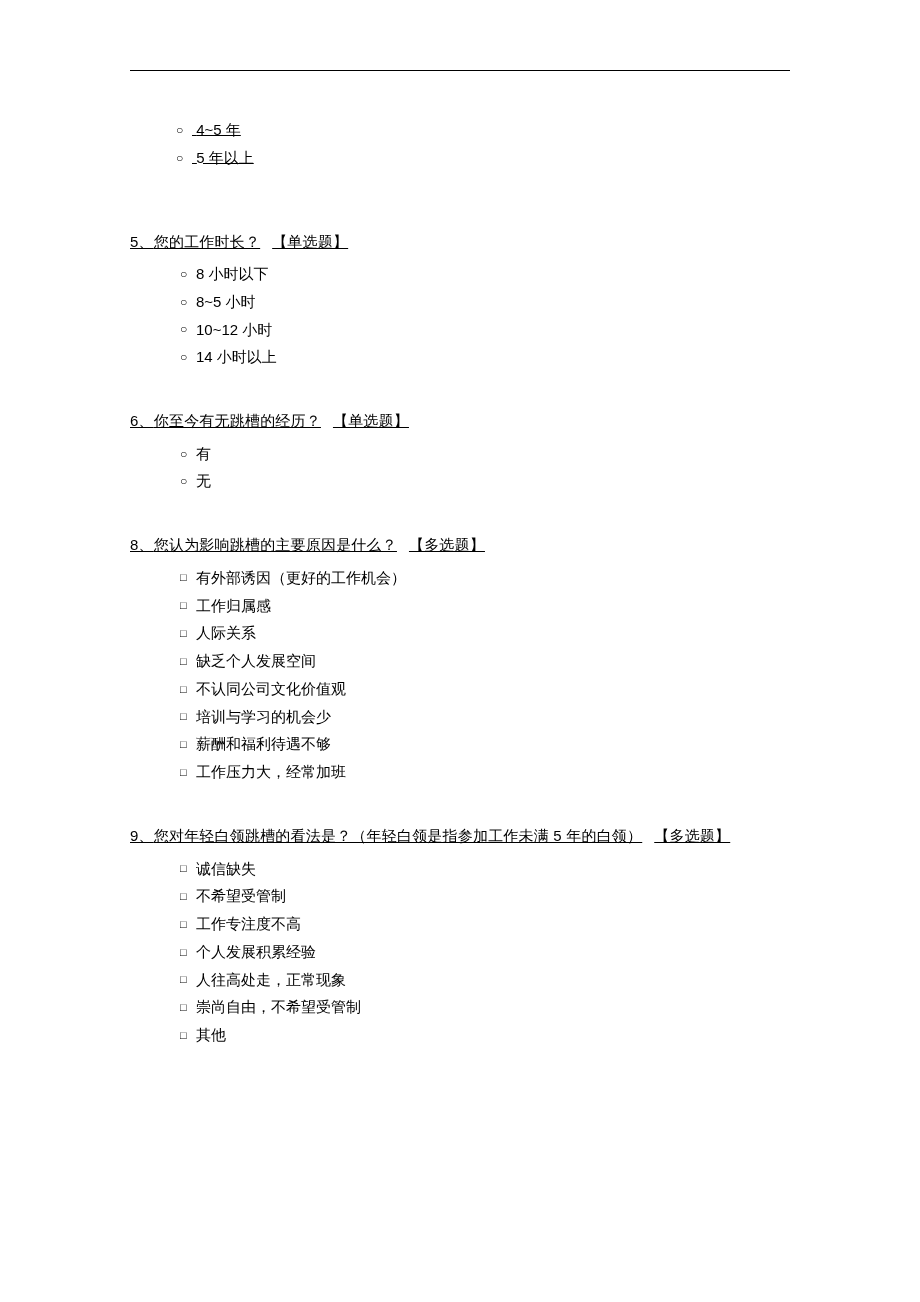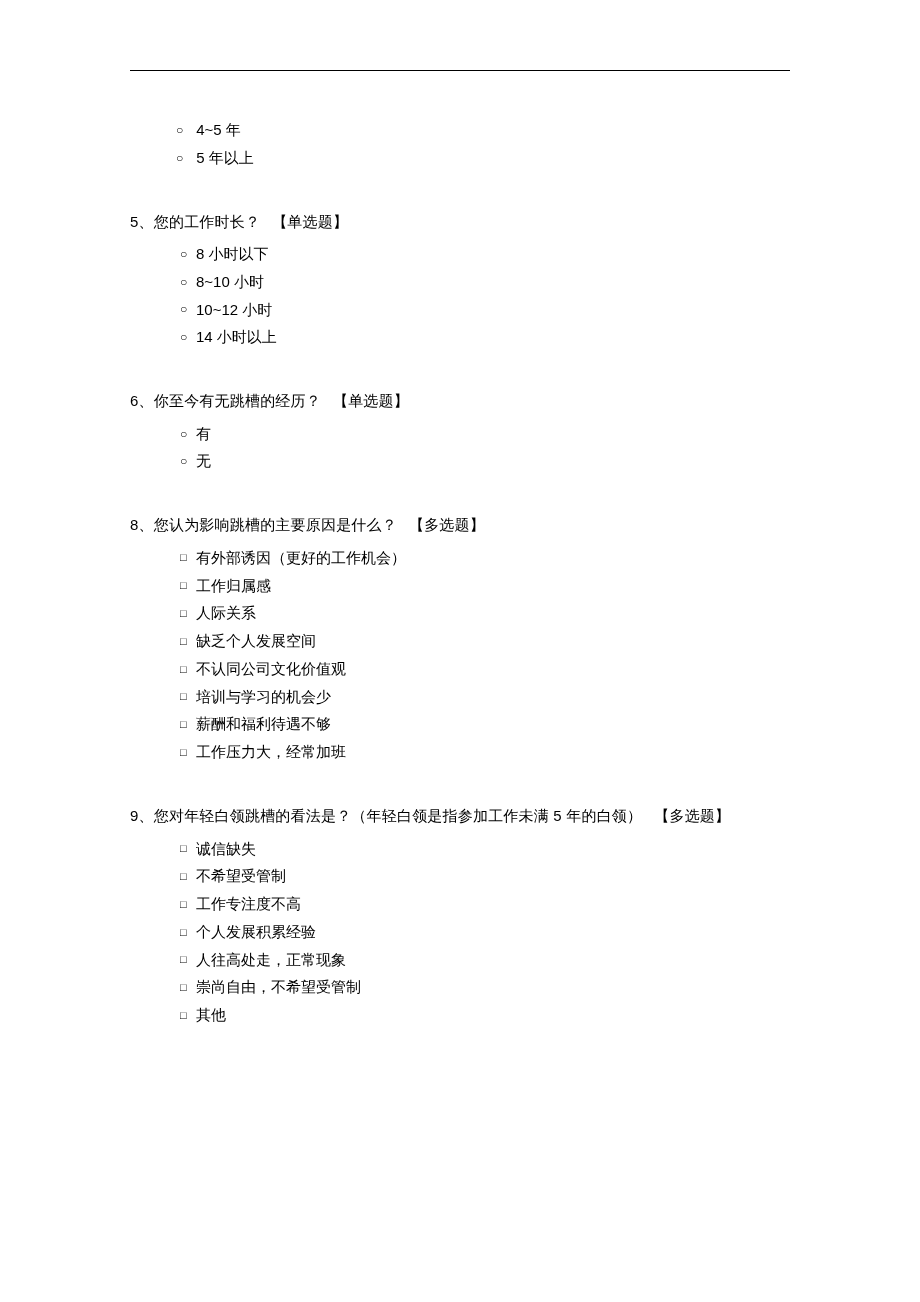--- a/index.html
+++ b/index.html
@@ -16,28 +16,30 @@
     margin: 0 auto;
     padding: 70px 130px 60px 130px;
     position: relative;
   }
   .top-rule {
     border-top: 1px solid #000;
     margin: 0 0 45px 0;
   }
   .leftover-options {
     margin-left: 46px;
-    margin-bottom: 38px;
+    margin-bottom: 58px;
+    text-decoration: underline;
   }
   .question-block {
     margin-bottom: 38px;
   }
   .question-text {
     margin-bottom: 6px;
     letter-spacing: 0.2px;
+    text-decoration: underline;
   }
   .tag-gap {
     display: inline-block;
     width: 12px;
   }
   .options {
     margin-left: 50px;
   }
   .option-line {
     margin-bottom: 1px;
@@ -72,21 +74,21 @@
       <span class="opt-text">5 年以上</span>
     </div>
   </div>
 
   <div class="question-block">
     <div class="question-text">
       <span>5、</span><span>您的工作时长？</span><span class="tag-gap"></span><span>【单选题】</span>
     </div>
     <div class="options">
       <div class="option-line"><span class="marker">○</span><span class="opt-text">8 小时以下</span></div>
-      <div class="option-line"><span class="marker">○</span><span class="opt-text">8~10 小时</span></div>
+      <div class="option-line"><span class="marker">○</span><span class="opt-text">8~5 小时</span></div>
       <div class="option-line"><span class="marker">○</span><span class="opt-text">10~12 小时</span></div>
       <div class="option-line"><span class="marker">○</span><span class="opt-text">14 小时以上</span></div>
     </div>
   </div>
 
   <div class="question-block">
     <div class="question-text">
       <span>6、</span><span>你至今有无跳槽的经历？</span><span class="tag-gap"></span><span>【单选题】</span>
     </div>
     <div class="options">

